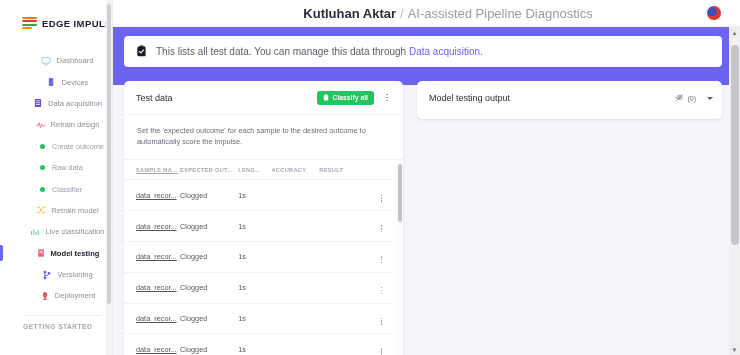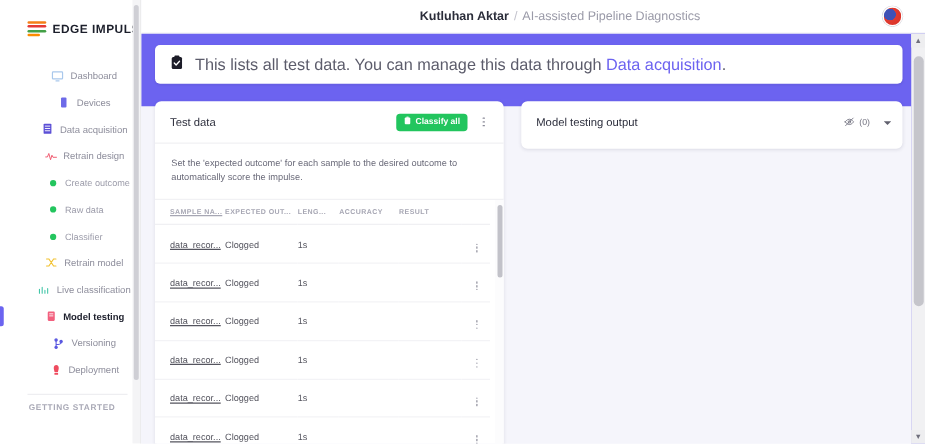--- a/index.html
+++ b/index.html
@@ -125,21 +125,21 @@
     display: flex;
     align-items: center;
     justify-content: center;
     position: relative;
     border-bottom: 1px solid #f0f0f3;
   }
   .crumb {
     display: flex;
     align-items: flex-start;
     gap: 4px;
-    font-size: 10px;
+    font-size: 13px;
     margin-left: 43px;
   }
   .crumb-owner { color: #2b2d3a; font-weight: bold; }
   .crumb-slash { color: #c2c2cc; }
   .crumb-project { color: #9a9aa8; }
   .avatar {
     position: absolute;
     right: 18px; top: 5px;
     width: 16px; height: 16px;
     border-radius: 50%;
@@ -174,21 +174,21 @@
     height: 31px;
     background: #ffffff;
     border-radius: 4px;
     display: flex;
     align-items: center;
     gap: 9px;
     padding: 0 12px;
     box-shadow: 0 1px 2px rgba(30,30,60,0.10);
   }
   .banner-text {
-    font-size: 13px;
+    font-size: 10px;
     color: #5c5c6b;
   }
   .banner-text a {
     color: #6c63f0;
     text-decoration: none;
   }
 
   
   .cards {
     position: absolute;

